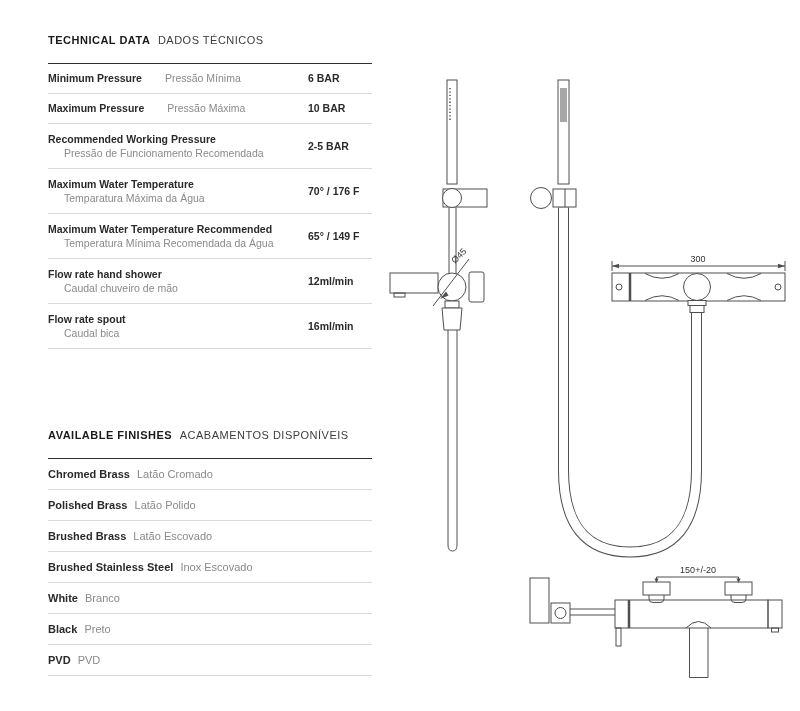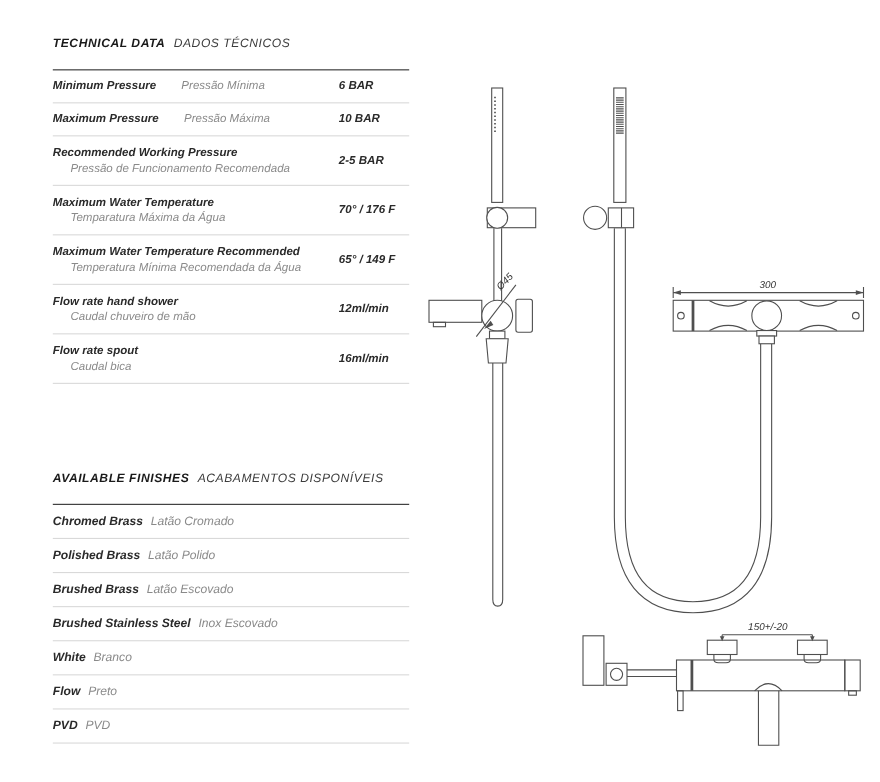--- a/index.html
+++ b/index.html
@@ -1,17 +1,17 @@
 <!DOCTYPE html>
 <html><head>
 <meta charset="utf-8">
 <style>
   html,body{margin:0;padding:0;background:#fff;}
   .page{position:relative;width:792px;height:711px;background:#fff;overflow:hidden;
-        font-family:"Liberation Sans",sans-serif;font-style:italic;}
+        font-family:"Liberation Sans",sans-serif;}
   .left-col{position:absolute;left:48px;top:34px;width:324px;}
   .sec-title{margin:0 0 17px 0;font-size:11px;line-height:12px;letter-spacing:.5px;font-weight:400;}
   .sec-title .en{font-weight:700;color:#1a1a1a;}
   .sec-title .pt{color:#3c3c3c;margin-left:4px;}
   .rule{height:1px;background:#d9d9d9;}
   .rule.dark{background:#2e2e2e;}
   .trow{display:flex;align-items:center;}
   .trow.single{padding:8px 0;}
   .trow.double{padding:8px 0;}
   .trow .labels{flex:1;min-width:0;font-size:10.5px;}
@@ -137,21 +137,21 @@
       </div>
       <div class="rule"></div>
 
       <div class="finrow">
         <span class="en">White</span>
         <span class="pt">Branco</span>
       </div>
       <div class="rule"></div>
 
       <div class="finrow">
-        <span class="en">Flow</span>
+        <span class="en">Black</span>
         <span class="pt">Preto</span>
       </div>
       <div class="rule"></div>
 
       <div class="finrow">
         <span class="en">PVD</span>
         <span class="pt">PVD</span>
       </div>
       <div class="rule"></div>
     </section>

